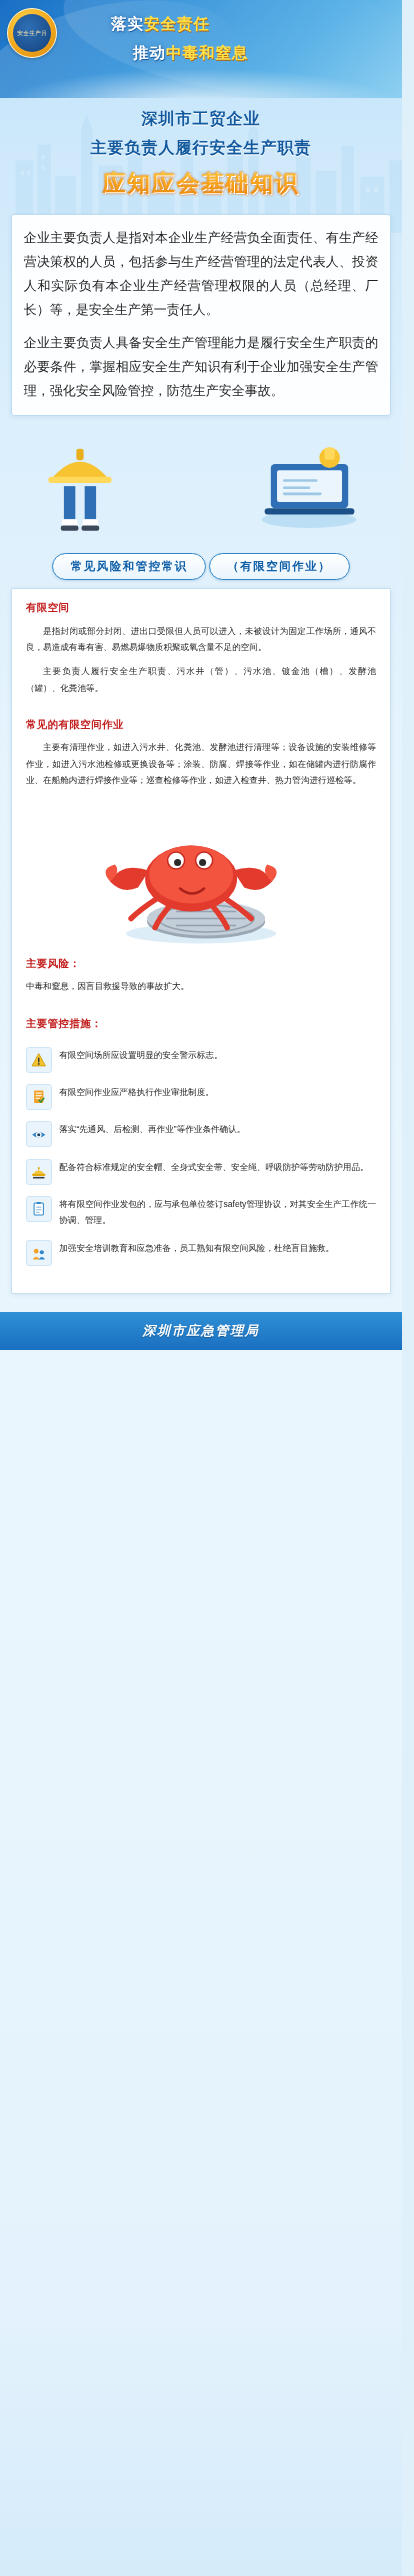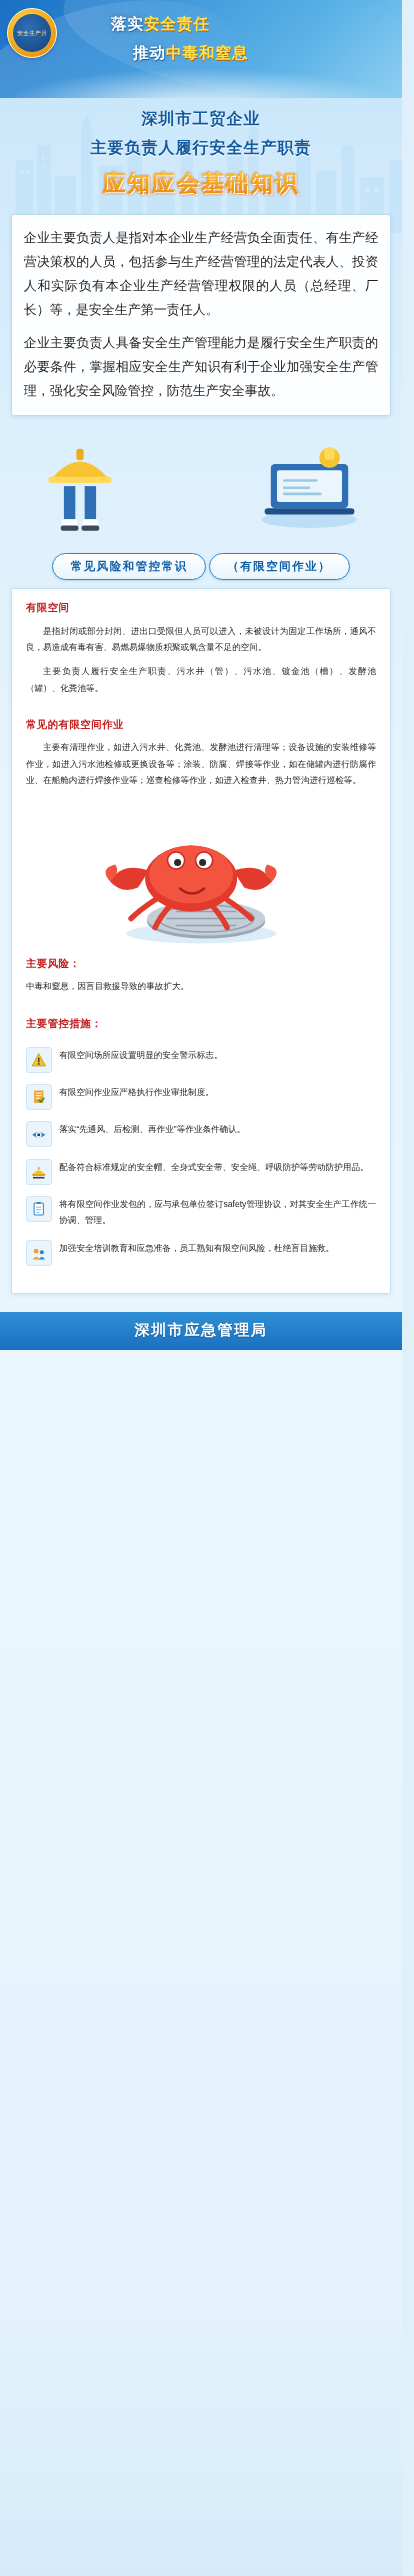--- a/index.html
+++ b/index.html
@@ -185,22 +185,23 @@
   }
 
   
   .footer{
     margin-top:17.6px;
     height:38px;
     background:linear-gradient(180deg,#2f90d6 0%, #1a6fc0 100%);
     display:flex;align-items:center;justify-content:center;
   }
   .footer span{
-    color:#ffffff;font-size:15px;letter-spacing:1.6px;font-weight:bold;
+    color:#ffffff;font-size:13px;letter-spacing:1.6px;font-weight:bold;
     text-shadow:0 0.5px 1px rgba(0,0,0,.25);
+    font-style:italic;
   }
 </style>
 </head>
 <body>
 
 <div class="page">
 
   <div class="banner">
     <div class="banner-swoosh"></div>
     <div class="banner-swoosh2"></div>

